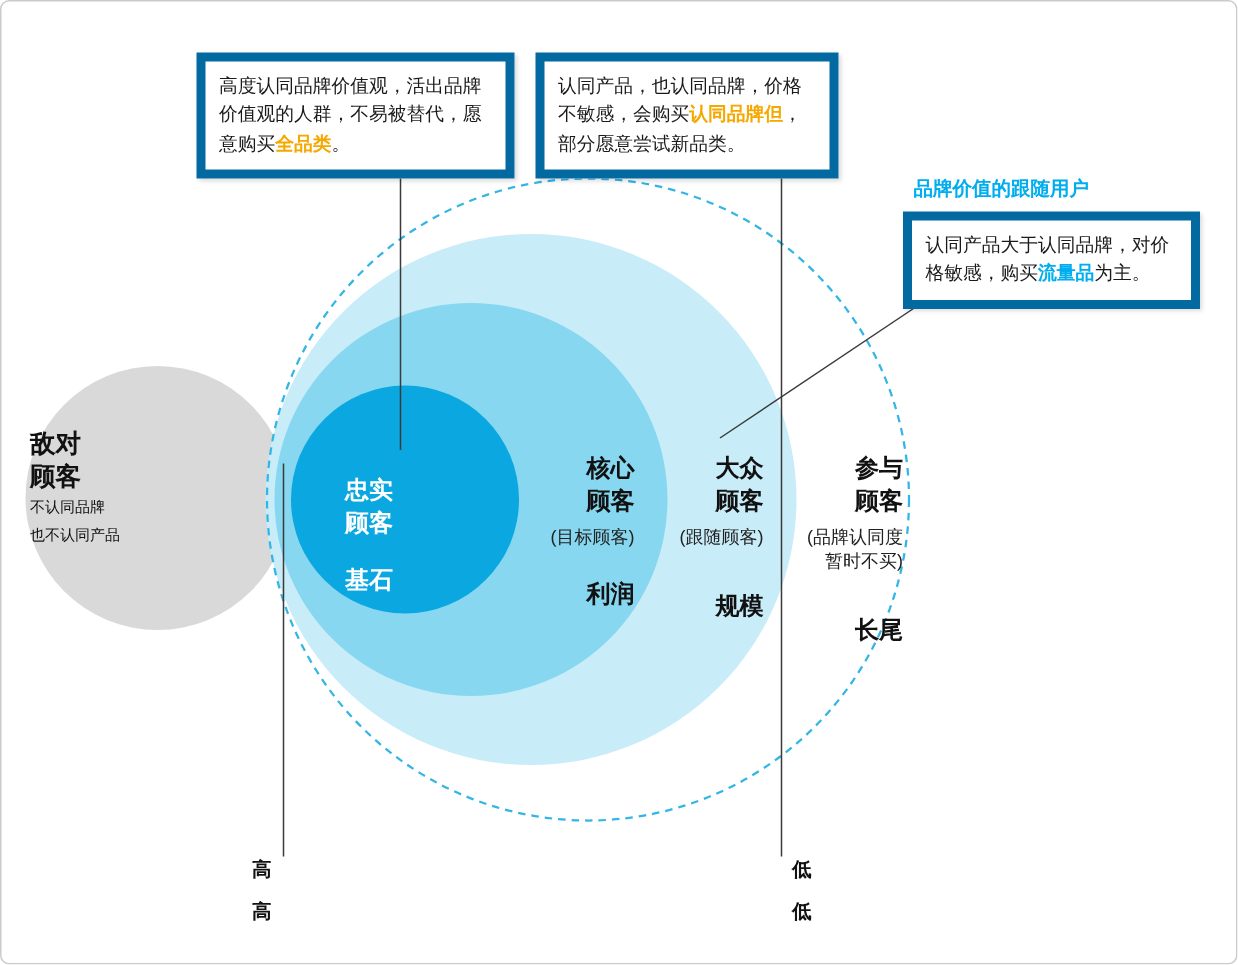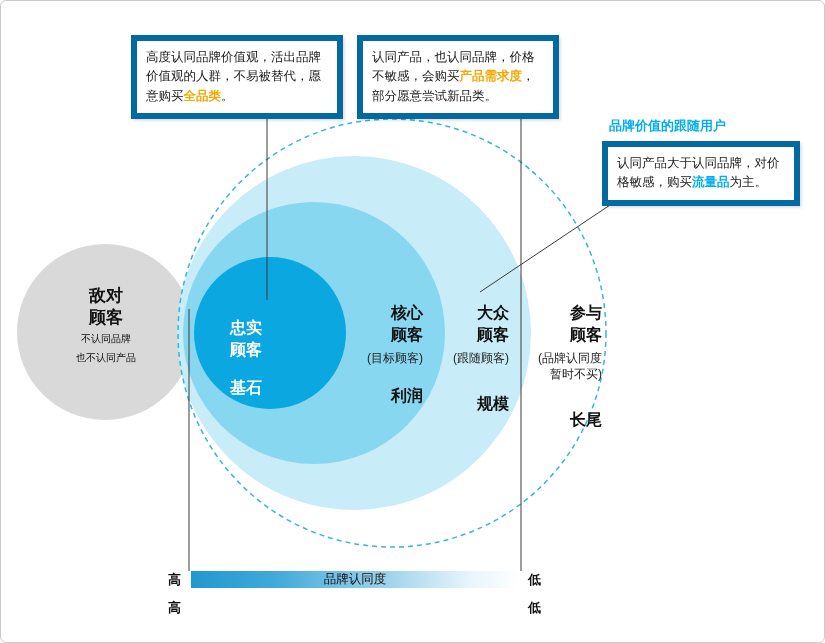--- a/index.html
+++ b/index.html
@@ -38,21 +38,21 @@
     font-weight:bold;
     font-size:13px;
     white-space:nowrap;
   }
   .t1 { left:138px; top:8px; }
   .t3 { left:608px; top:116px; }
 
   .hl-orange { color:#F5A800; font-weight:bold; }
   .hl-cyan   { color:#00AEEF; font-weight:bold; }
 
-  .hostile-label { left:19px; top:284px; width:172px; text-align:center; }
+  .hostile-label { left:19px; top:284px; width:172px; text-align:left; }
   .hostile-label .name { font-size:17px; font-weight:bold; line-height:22px; }
   .hostile-label .desc { font-size:10px; line-height:18px; margin-top:1px; }
 
   .loyal-label {
     left:229px; top:316px; width:80px; text-align:left;
     color:#ffffff; font-weight:bold; font-size:16px; line-height:22px;
   }
   .loyal-label .tag { margin-top:16px; }
 
   .seg { position:absolute; text-align:right; }
@@ -96,21 +96,21 @@
     <circle cx="391" cy="332" r="214" fill="none" stroke="#33B5E5" stroke-width="1.5" stroke-dasharray="5 4"></circle>
 
     <line x1="266" y1="100" x2="266" y2="299" stroke="#3a3a3a" stroke-width="1"></line>
     <line x1="520" y1="97" x2="520" y2="570" stroke="#3a3a3a" stroke-width="1"></line>
     <line x1="188" y1="308" x2="188" y2="570" stroke="#3a3a3a" stroke-width="1"></line>
     <line x1="612" y1="202" x2="479" y2="291" stroke="#3a3a3a" stroke-width="1"></line>
   </svg>
 
   <div class="callout box1"><span>高度认同品牌价值观，活出品牌价值观的人群，不易被替代，愿意购买</span><span class="hl-orange">全品类</span><span>。</span></div>
 
-  <div class="callout box2"><span>认同产品，也认同品牌，价格不敏感，会购买</span><span class="hl-orange">产品需求度</span><span>，部分愿意尝试新品类。</span></div>
+  <div class="callout box2"><span>认同产品，也认同品牌，价格不敏感，会购买</span><span class="hl-orange">认同品牌但</span><span>，部分愿意尝试新品类。</span></div>
 
   <div class="callout-title t3">品牌价值的跟随用户</div>
   <div class="callout box3"><span>认同产品大于认同品牌，对价格敏感，购买</span><span class="hl-cyan">流量品</span><span>为主。</span></div>
 
   <div class="abs hostile-label">
     <div class="name">敌对</div>
     <div class="name">顾客</div>
     <div class="desc">不认同品牌</div>
     <div class="desc">也不认同产品</div>
   </div>
@@ -137,21 +137,18 @@
 
   <div class="seg seg3">
     <div class="name">参与</div>
     <div class="name">顾客</div>
     <div class="sub">(品牌认同度</div>
     <div class="sub" style="margin-top:0;">暂时不买)</div>
     <div class="tag">长尾</div>
   </div>
 
   <div class="hl-label high1">高</div>
-  <div class="bar bar1">
-    <span>品牌认同度</span>
-  </div>
   <div class="hl-label low1">低</div>
 
   <div class="hl-label high2">高</div>
   <div class="hl-label low2">低</div>
 
 </div>
 
 </body></html>

